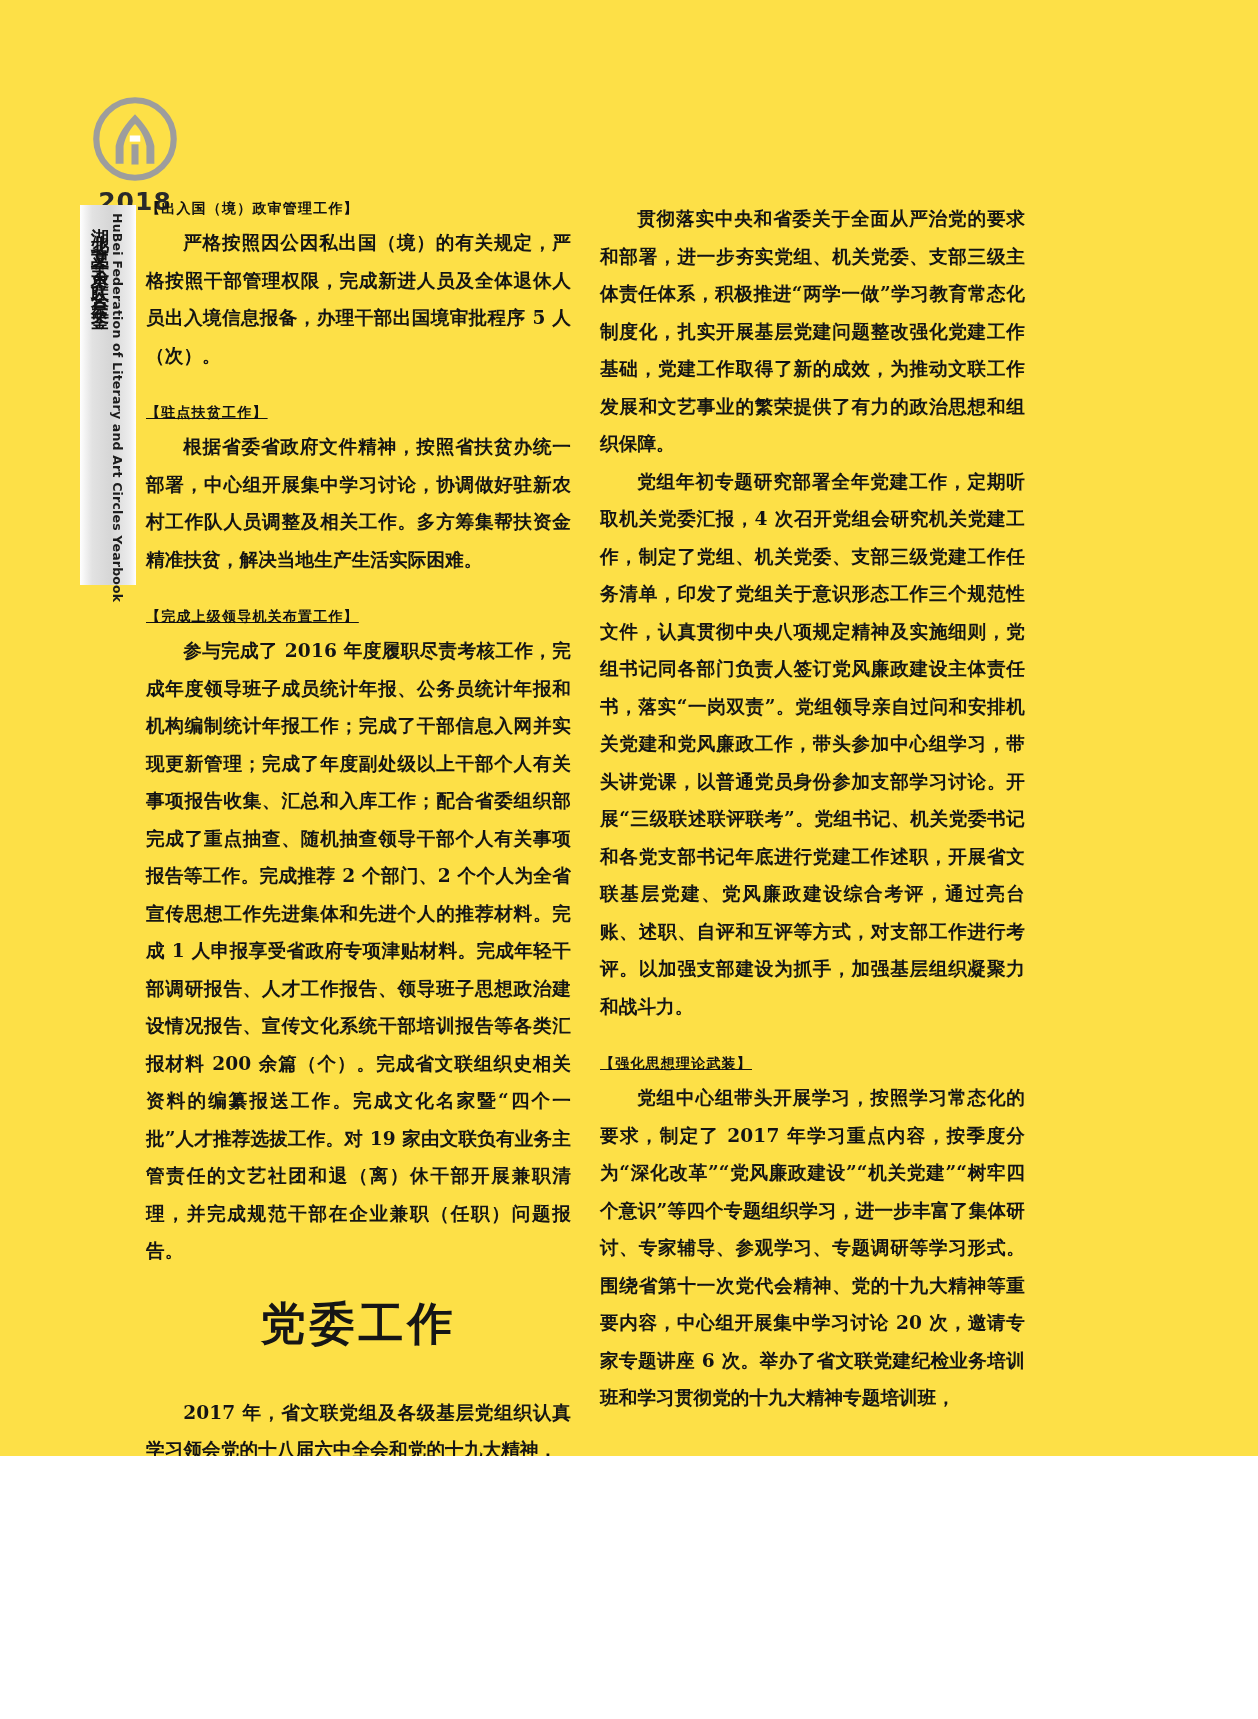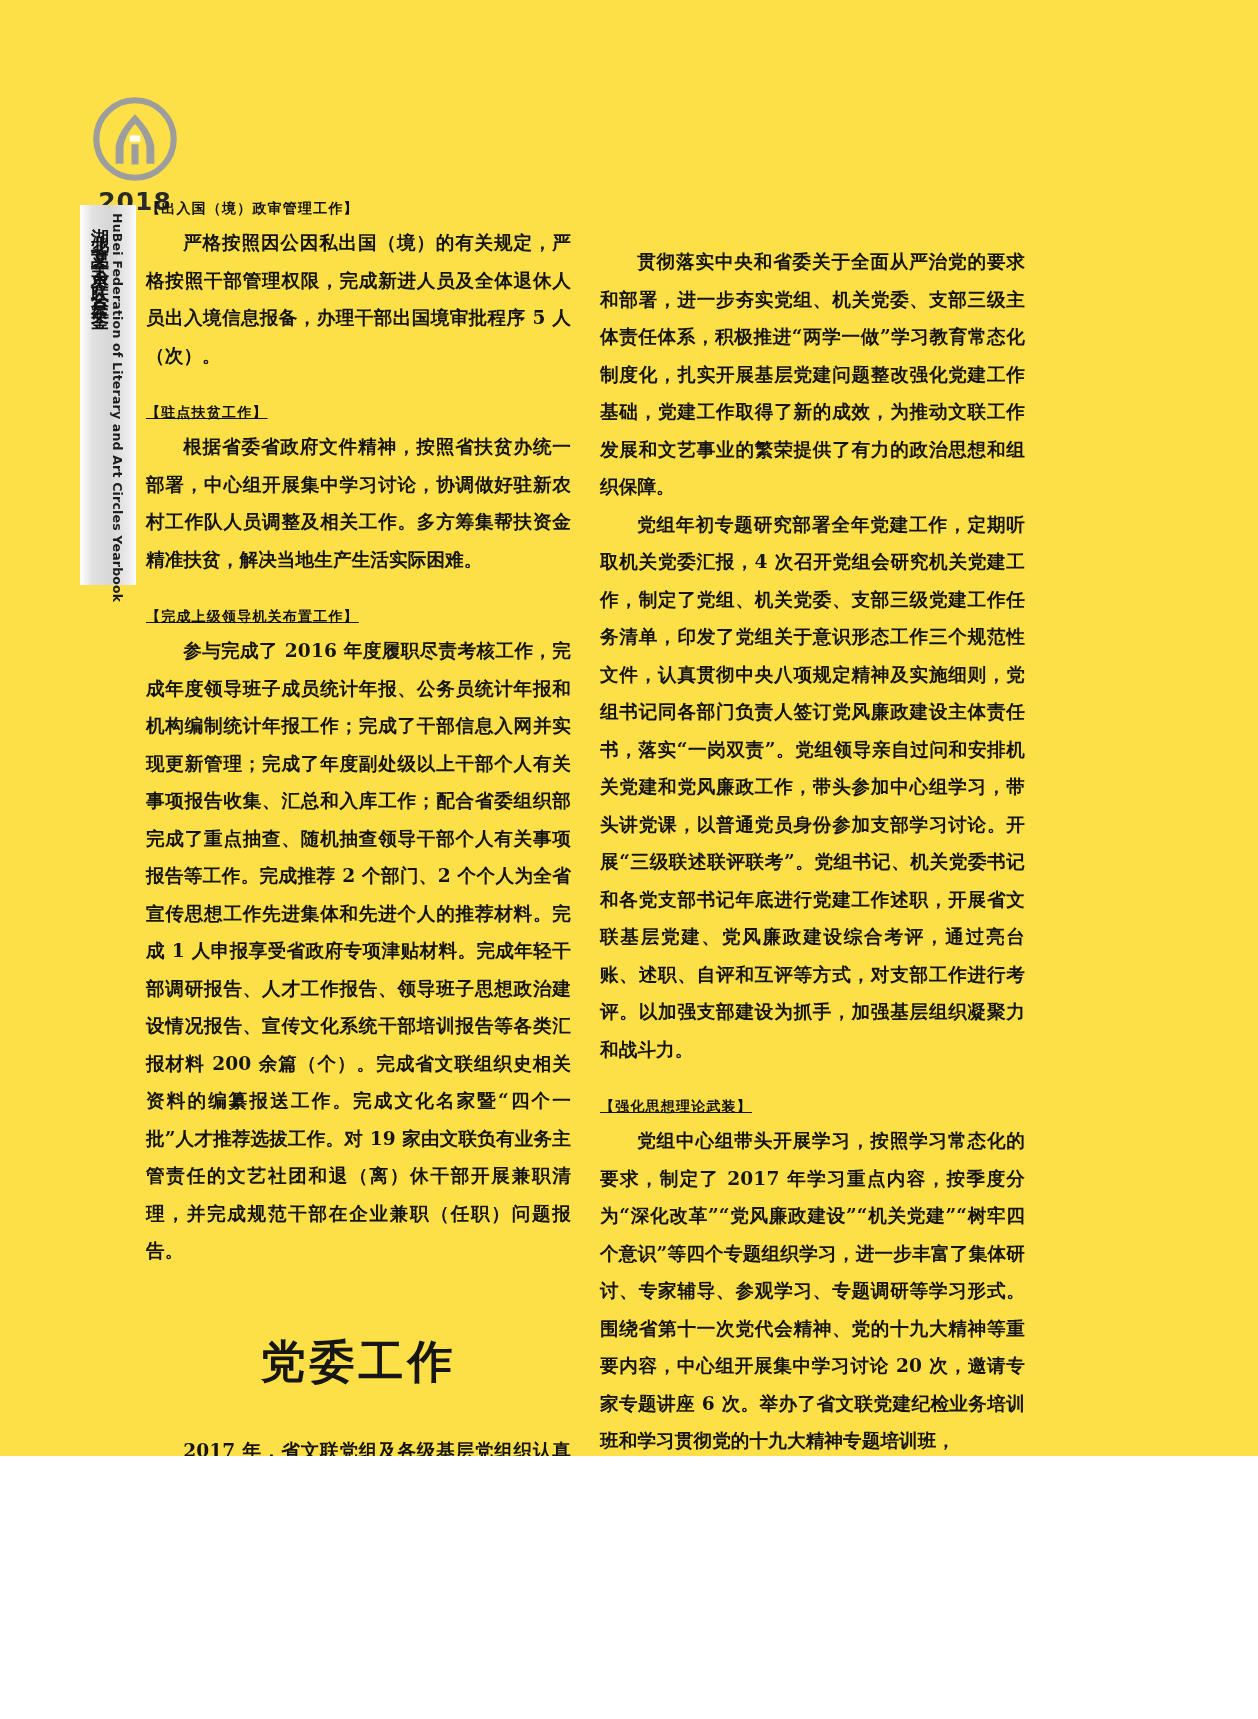--- a/index.html
+++ b/index.html
@@ -80,21 +80,21 @@
     white-space: nowrap;
   }
 
   
   .column {
     position: absolute;
     top: 200px;
     width: 425px;
   }
   #col-left  { left: 146px; }
-  #col-right { left: 600px; margin-top: 43px; }
+  #col-right { left: 600px; }
 
   .sec-head {
     font-family: "DejaVu Sans", "Liberation Sans", sans-serif;
     font-weight: bold;
     font-size: 14px;
     letter-spacing: 1.2px;
     color: #111111;
     margin: 0 0 6px 0;
     white-space: nowrap;
   }
@@ -108,21 +108,21 @@
     line-height: 37.5px;
     text-align: justify;
     text-align-last: left;
     text-indent: 2em;
     color: #141414;
     letter-spacing: 0.1px;
   }
 
   
   #major-title {
-    margin-top: 62px;
+    margin-top: 24px;
     margin-bottom: 40px;
     text-align: center;
     font-family: "DejaVu Sans", "Liberation Sans", sans-serif;
     font-weight: bold;
     font-size: 45px;
     letter-spacing: 4px;
     color: #161616;
   }
 
   

